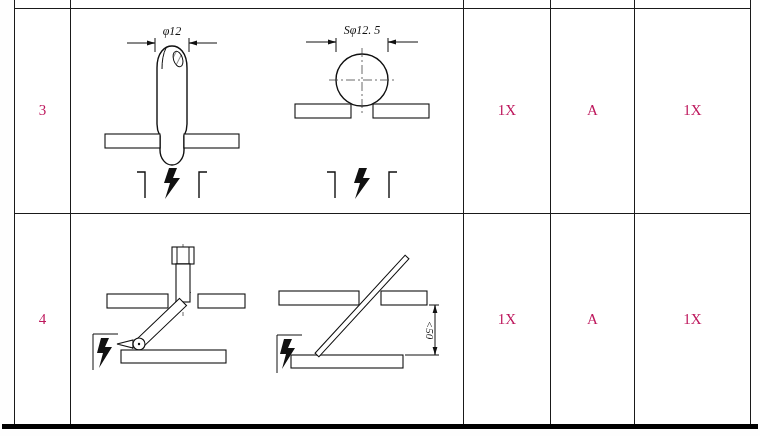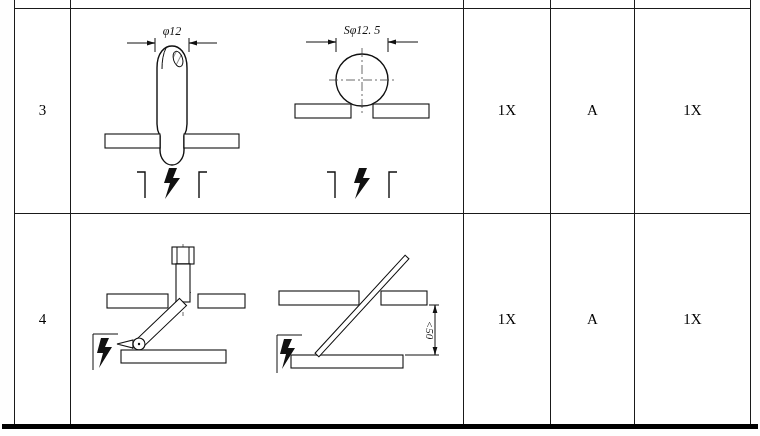--- a/index.html
+++ b/index.html
@@ -14,21 +14,21 @@
   .page { position:absolute; inset:0; background:#fefefe; }
 
   table.spec {
     position:absolute; left:14px; top:0;
     border-collapse:collapse; table-layout:fixed;
     background:#fff;
   }
   table.spec td {
     border:1px solid #1a1a1a;
     text-align:center; vertical-align:middle;
-    font-size:15px; color:#000000; padding:0;
+    font-size:15px; color:#be185d; padding:0;
   }
   tr.partial td { border-top:none; height:8px; }
   tr.row-3 { height:205px; }
   tr.row-4 { height:212px; }
   tr.row-4 td { border-bottom:none; }
 
   .bottom-bar {
     position:absolute; left:2px; right:2px; top:424px; height:5px;
     background:#000;
   }

